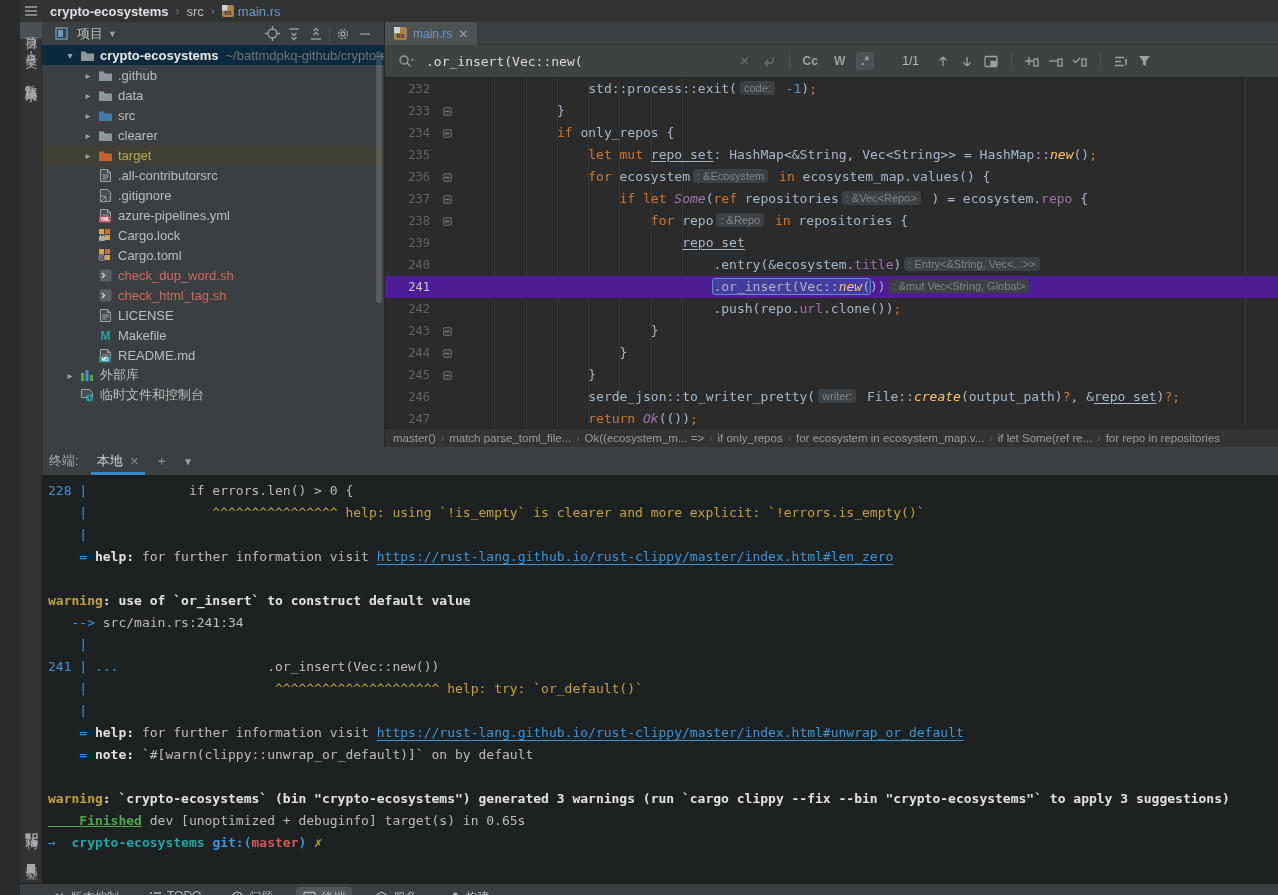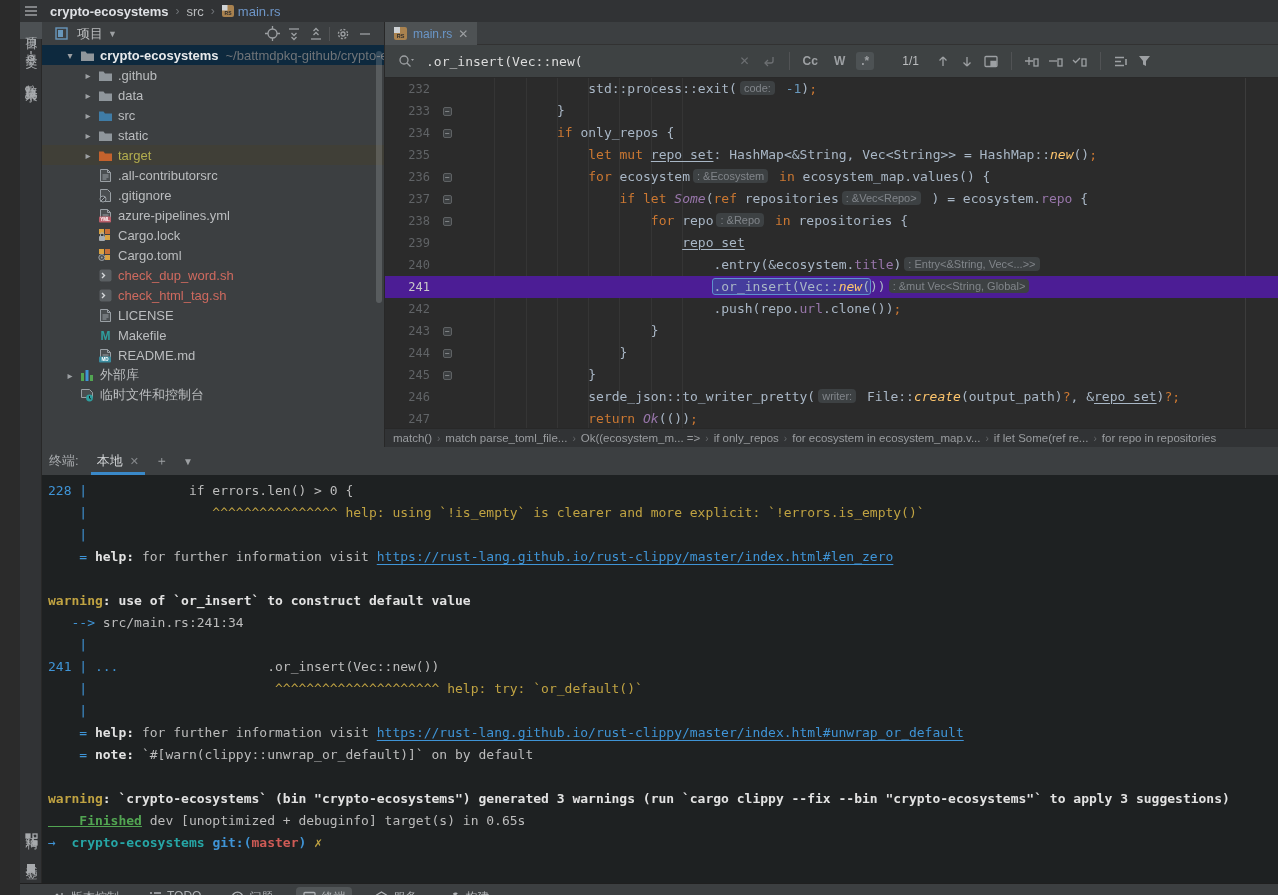--- a/index.html
+++ b/index.html
@@ -267,21 +267,21 @@
           </span>
           <span class="lbl">src</span>
         </div>
         <div class="trow ind2">
           <span class="chev">▸</span>
           <span class="ticn">
             <svg width="15" height="13">
               <path d="M1 2.5h4.5L7 4.5h7V12H1z" fill="#8f969b"></path>
             </svg>
           </span>
-          <span class="lbl">static</span>
+          <span class="lbl">clearer</span>
         </div>
         <div class="trow ind2 sel-gray">
           <span class="chev">▸</span>
           <span class="ticn">
             <svg width="15" height="13">
               <path d="M1 2.5h4.5L7 4.5h7V12H1z" fill="#c4622d"></path>
             </svg>
           </span>
           <span class="lbl excluded">target</span>
         </div>
@@ -507,21 +507,21 @@
           </span>
           <span class="sic">
             <svg width="13" height="12" fill="none" stroke="currentColor" stroke-width="1.3">
               <path d="M1 1h11L8 6v5l-3-1.5V6z" fill="currentColor" stroke="none"></path>
             </svg>
           </span>
         </span>
     </div>
     <div id="code"><div class="guide" style="left: 109.298px;"></div><div class="guide" style="left: 140.596px;"></div><div class="guide" style="left: 171.894px;"></div><div class="guide" style="left: 203.192px;"></div><div class="guide" style="left: 234.49px;"></div><div class="guide" style="left: 265.788px;"></div><div class="guide" style="left: 297.086px;"></div><div class="guide" style="left: 860px; background: rgb(60, 60, 60);"></div><div class="codeline"><span class="lnum">232</span><span class="foldc"></span><span><span class="c-pl">                std::process::exit(</span><span class="c-inlay">code:</span><span class="c-pl"> </span><span class="c-num">-1</span><span class="c-pl">)</span><span class="c-pun">;</span></span></div><div class="codeline"><span class="lnum">233</span><span class="foldc"><span class="fmark">−</span></span><span><span class="c-pl">            }</span></span></div><div class="codeline"><span class="lnum">234</span><span class="foldc"><span class="fmark">−</span></span><span><span class="c-pl">            </span><span class="c-kw">if</span><span class="c-pl"> only_repos {</span></span></div><div class="codeline"><span class="lnum">235</span><span class="foldc"></span><span><span class="c-pl">                </span><span class="c-kw">let</span><span class="c-pl"> </span><span class="c-kw">mut</span><span class="c-pl"> </span><span class="c-un">repo_set</span><span class="c-pl">: HashMap&lt;&amp;String, Vec&lt;String&gt;&gt; = HashMap::</span><span class="c-sm">new</span><span class="c-pl">()</span><span class="c-pun">;</span></span></div><div class="codeline"><span class="lnum">236</span><span class="foldc"><span class="fmark">−</span></span><span><span class="c-pl">                </span><span class="c-kw">for</span><span class="c-pl"> ecosystem</span><span class="c-inlay">: &amp;Ecosystem</span><span class="c-pl"> </span><span class="c-kw">in</span><span class="c-pl"> ecosystem_map.values() {</span></span></div><div class="codeline"><span class="lnum">237</span><span class="foldc"><span class="fmark">−</span></span><span><span class="c-pl">                    </span><span class="c-kw">if</span><span class="c-pl"> </span><span class="c-kw">let</span><span class="c-pl"> </span><span class="c-env">Some</span><span class="c-pl">(</span><span class="c-kw">ref</span><span class="c-pl"> repositories</span><span class="c-inlay">: &amp;Vec&lt;Repo&gt;</span><span class="c-pl"> ) = ecosystem.</span><span class="c-fld">repo</span><span class="c-pl"> {</span></span></div><div class="codeline"><span class="lnum">238</span><span class="foldc"><span class="fmark">−</span></span><span><span class="c-pl">                        </span><span class="c-kw">for</span><span class="c-pl"> repo</span><span class="c-inlay">: &amp;Repo</span><span class="c-pl"> </span><span class="c-kw">in</span><span class="c-pl"> repositories {</span></span></div><div class="codeline"><span class="lnum">239</span><span class="foldc"></span><span><span class="c-pl">                            </span><span class="c-un">repo_set</span></span></div><div class="codeline"><span class="lnum">240</span><span class="foldc"></span><span><span class="c-pl">                                .entry(&amp;ecosystem.</span><span class="c-fld">title</span><span class="c-pl">)</span><span class="c-inlay">: Entry&lt;&amp;String, Vec&lt;...&gt;&gt;</span></span></div><div class="codeline cur"><span class="lnum">241</span><span class="foldc"></span><span><span class="c-pl">                                </span><span class="mbox"><span class="c-pl">.or_insert(Vec::</span><span class="c-sm">new</span><span class="c-pl">(</span><span class="c-caret"></span></span><span class="c-pl">))</span><span class="c-inlay">: &amp;mut Vec&lt;String, Global&gt;</span></span></div><div class="codeline"><span class="lnum">242</span><span class="foldc"></span><span><span class="c-pl">                                .push(repo.</span><span class="c-fld">url</span><span class="c-pl">.clone())</span><span class="c-pun">;</span></span></div><div class="codeline"><span class="lnum">243</span><span class="foldc"><span class="fmark">−</span></span><span><span class="c-pl">                        }</span></span></div><div class="codeline"><span class="lnum">244</span><span class="foldc"><span class="fmark">−</span></span><span><span class="c-pl">                    }</span></span></div><div class="codeline"><span class="lnum">245</span><span class="foldc"><span class="fmark">−</span></span><span><span class="c-pl">                }</span></span></div><div class="codeline"><span class="lnum">246</span><span class="foldc"></span><span><span class="c-pl">                serde_json::to_writer_pretty(</span><span class="c-inlay">writer:</span><span class="c-pl"> File::</span><span class="c-sm">create</span><span class="c-pl">(output_path)</span><span class="c-pun">?</span><span class="c-pl">, &amp;</span><span class="c-un">repo_set</span><span class="c-pl">)</span><span class="c-pun">?;</span></span></div><div class="codeline"><span class="lnum">247</span><span class="foldc"></span><span><span class="c-pl">                </span><span class="c-kw">return</span><span class="c-pl"> </span><span class="c-env">Ok</span><span class="c-pl">(())</span><span class="c-pun">;</span></span></div></div>
     <div id="ecrumbs">
-        <span>match()</span>
+        <span>master()</span>
         <span class="ec-sep">›</span>
         <span>match parse_toml_file...</span>
         <span class="ec-sep">›</span>
         <span>Ok((ecosystem_m... =&gt;</span>
         <span class="ec-sep">›</span>
         <span>if only_repos</span>
         <span class="ec-sep">›</span>
         <span>for ecosystem in ecosystem_map.v...</span>
         <span class="ec-sep">›</span>
         <span>if let Some(ref re...</span>

